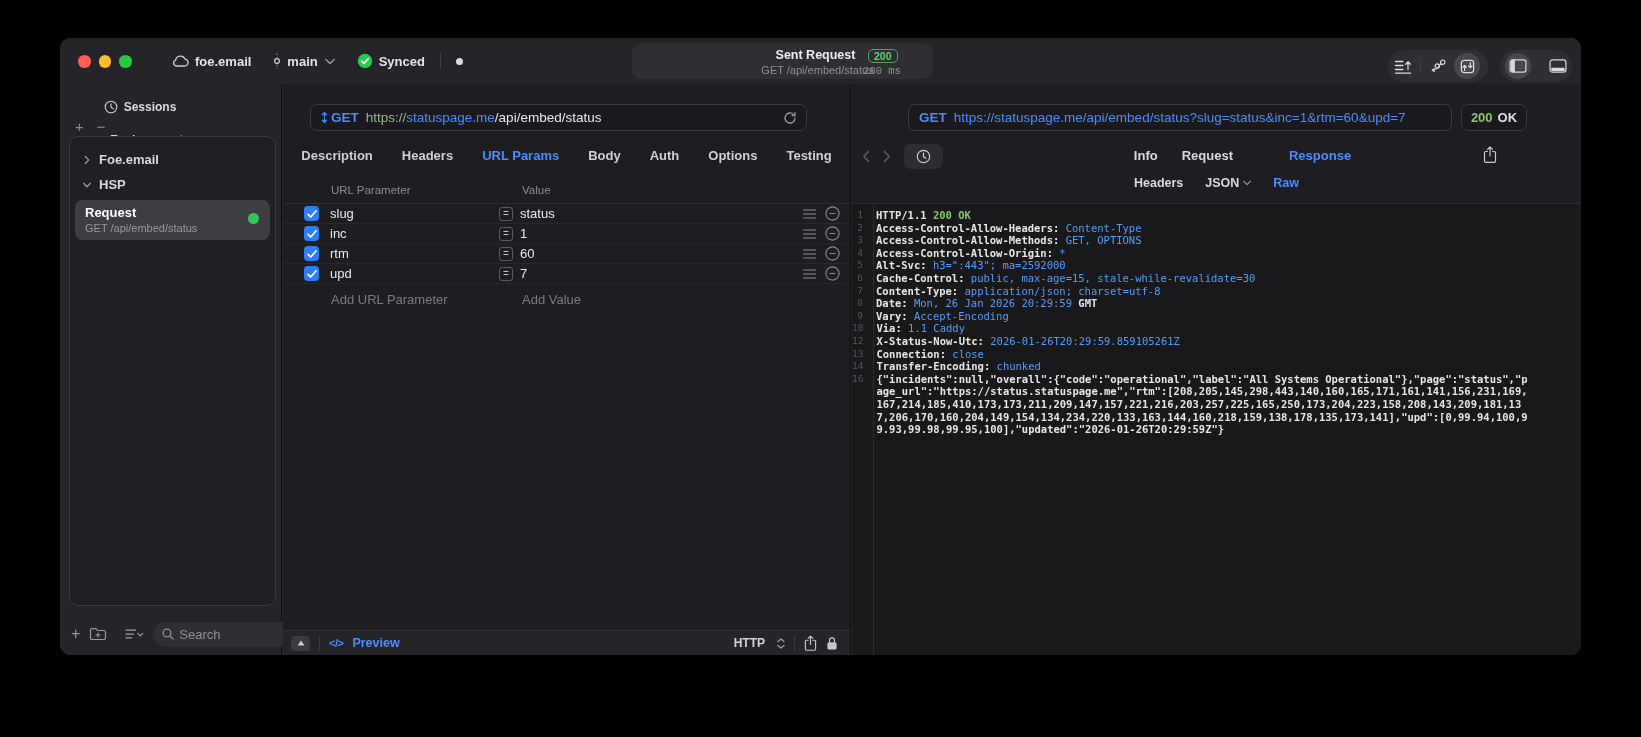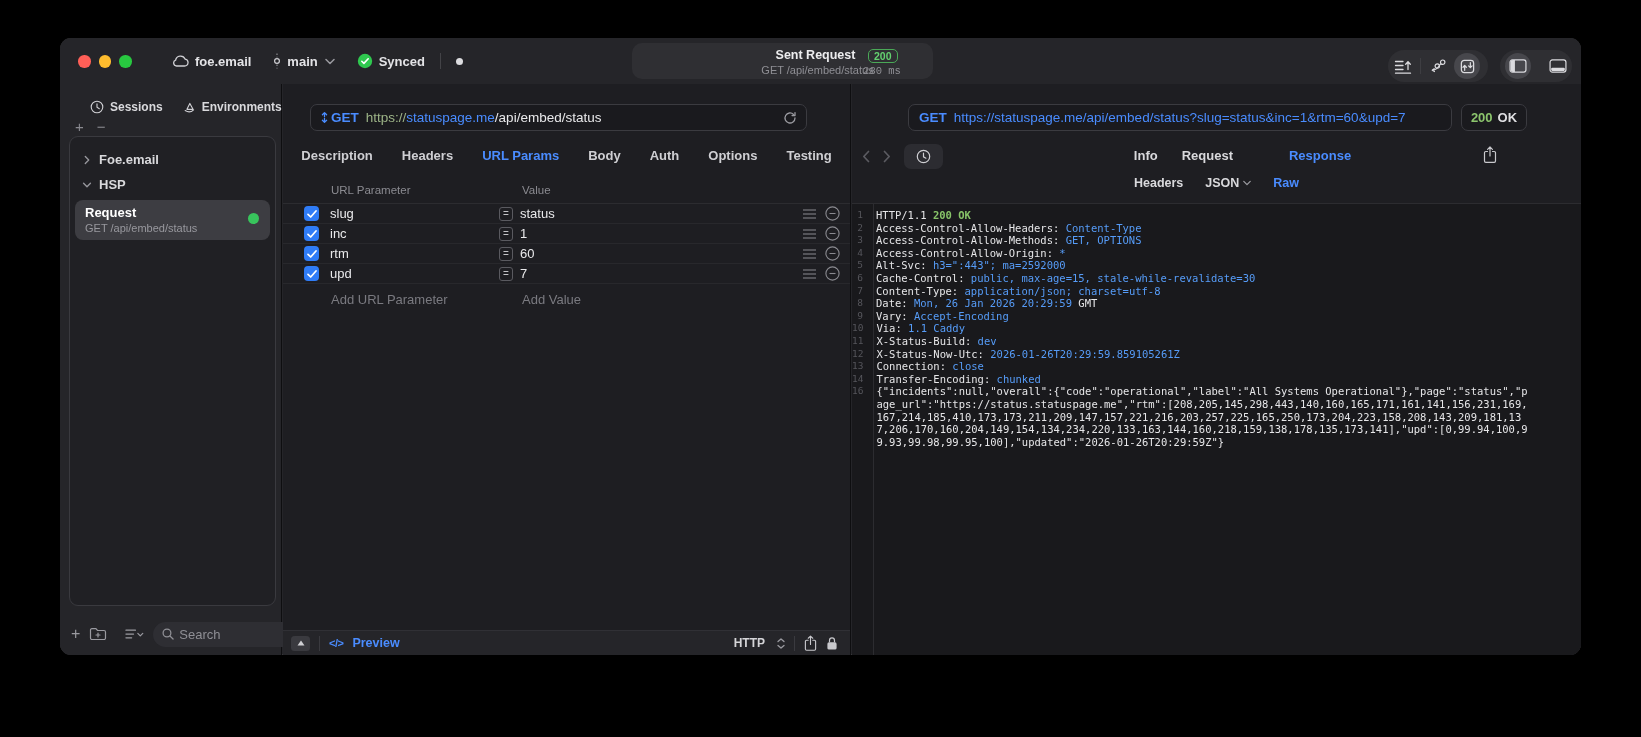--- a/index.html
+++ b/index.html
@@ -42,21 +42,21 @@
   .tbg1 { left:1328px; width:100px; padding:0 6px; gap:7px; }
   .tbg2 { left:1440px; width:72px; justify-content:space-between; padding:0 5px; }
   .tb-div { width:1px; height:16px; background:#3e3e42; }
   .circ { width:26px; height:26px; border-radius:50%; background:#47474c;
           display:flex; align-items:center; justify-content:center; }
 
   
   .sidebar { position:absolute; left:0; top:46px; width:222px; bottom:0;
              background:#252529; border-right:1px solid #0e0e10; }
   .sb-tabs { position:absolute; top:16px; left:30px; display:flex; gap:19px; align-items:center;
-             font-size:12px; font-weight:600; color:#d9d9dc; }
+             font-size:12px; font-weight:600; color:#d9d9dc;flex-direction:column; }
   .sb-tab { display:flex; align-items:center; gap:6px; }
   .sb-tab .ic { color:#cfcfd3; }
   .sb-pm { position:absolute; top:36px; left:12px; z-index:2; display:flex; gap:13px;
            color:#8a8a90; font-size:15px; line-height:14px; background:#252529; padding:0 3px; }
   .sb-panel { position:absolute; left:9px; right:5px; top:52px; bottom:49px;
               border:1px solid #3a3a3f; border-radius:9px; background:#202024; overflow:hidden; }
   .tree { padding-top:10px; }
   .trow { display:flex; align-items:center; gap:7px; padding:5px 12px;
           font-size:13px; font-weight:600; color:#d9d9dc; }
   .trow .ic { color:#96969c; width:10px; display:flex; justify-content:center; }
@@ -140,21 +140,21 @@
               gap:22px; align-items:center; font-size:12.5px; font-weight:600; color:#d9d9dc; }
   .rsubtab.active { color:#4a8cff; }
   .jsonsel { display:flex; align-items:center; gap:4px; }
   .codearea { position:absolute; top:119px; left:0; right:0; bottom:0; background:#19191c;
               border-top:1px solid #2c2c30; padding-top:5px;
               font-family:"DejaVu Sans Mono", monospace; font-size:10.5px; line-height:12.6px; }
   .gutterline { position:absolute; left:21px; top:0; bottom:0; width:1px; background:#2c2c30; }
   .cl { display:flex; }
   .ln { flex:0 0 16px; text-align:right; color:#55555b; padding-right:5px; font-size:9.5px; }
   .ct { padding-left:8px; width:664px; white-space:pre-wrap; word-break:break-all; color:#e6e6e8; }
-  .ct .a { font-weight:normal; color:#e6e6e8; }
+  .ct .a { font-weight:bold; color:#e6e6e8; }
   .ct .b { color:#569cf8; }
   .ct .g { color:#87c368; font-weight:bold; }
 </style>
 </head>
 <body>
 
 <div class="window">
 
   <div class="titlebar">
     <div class="lights">
@@ -584,24 +584,20 @@
         </div>
       <div class="cl">
           <span class="ln">9</span>
           <span class="ct"><span class="a">Vary: </span><span class="b">Accept-Encoding</span><span class="g"></span><span class="a"></span></span>
         </div>
       <div class="cl">
           <span class="ln">10</span>
           <span class="ct"><span class="a">Via: </span><span class="b">1.1 Caddy</span><span class="g"></span><span class="a"></span></span>
         </div>
       <div class="cl">
-          <span class="ln">11</span>
-          <span class="ct"><span class="a">X-Status-Build: </span><span class="b">dev</span><span class="g"></span><span class="a"></span></span>
-        </div>
-      <div class="cl">
           <span class="ln">12</span>
           <span class="ct"><span class="a">X-Status-Now-Utc: </span><span class="b">2026-01-26T20:29:59.859105261Z</span><span class="g"></span><span class="a"></span></span>
         </div>
       <div class="cl">
           <span class="ln">13</span>
           <span class="ct"><span class="a">Connection: </span><span class="b">close</span><span class="g"></span><span class="a"></span></span>
         </div>
       <div class="cl">
           <span class="ln">14</span>
           <span class="ct"><span class="a">Transfer-Encoding: </span><span class="b">chunked</span><span class="g"></span><span class="a"></span></span>

